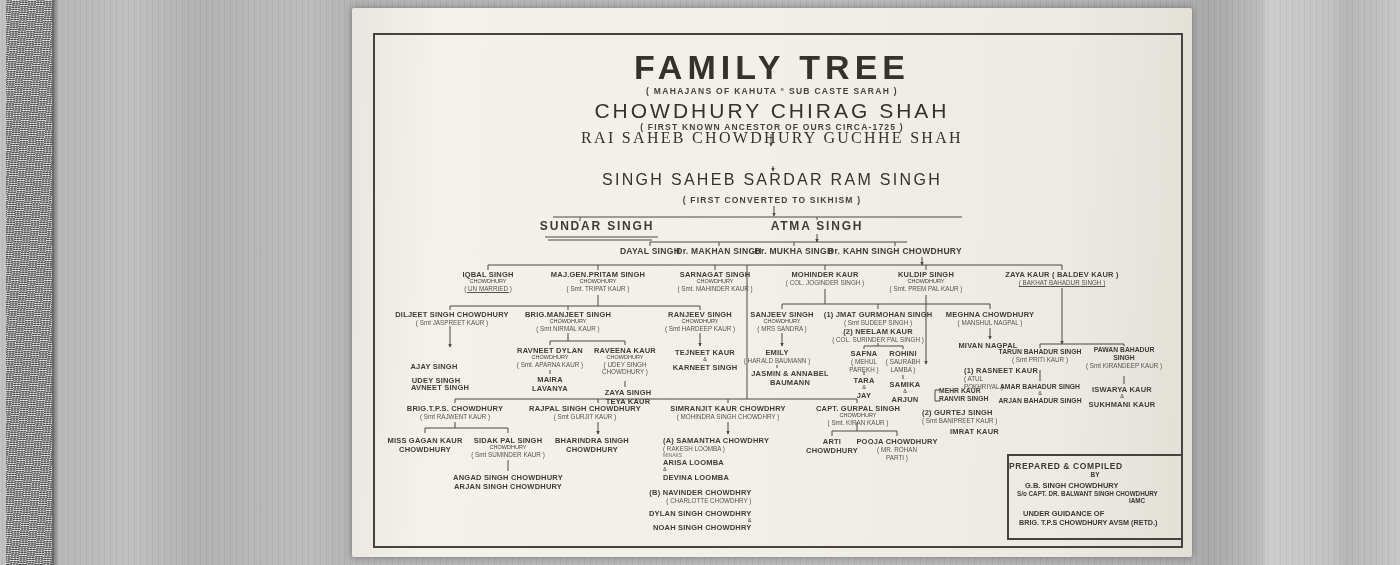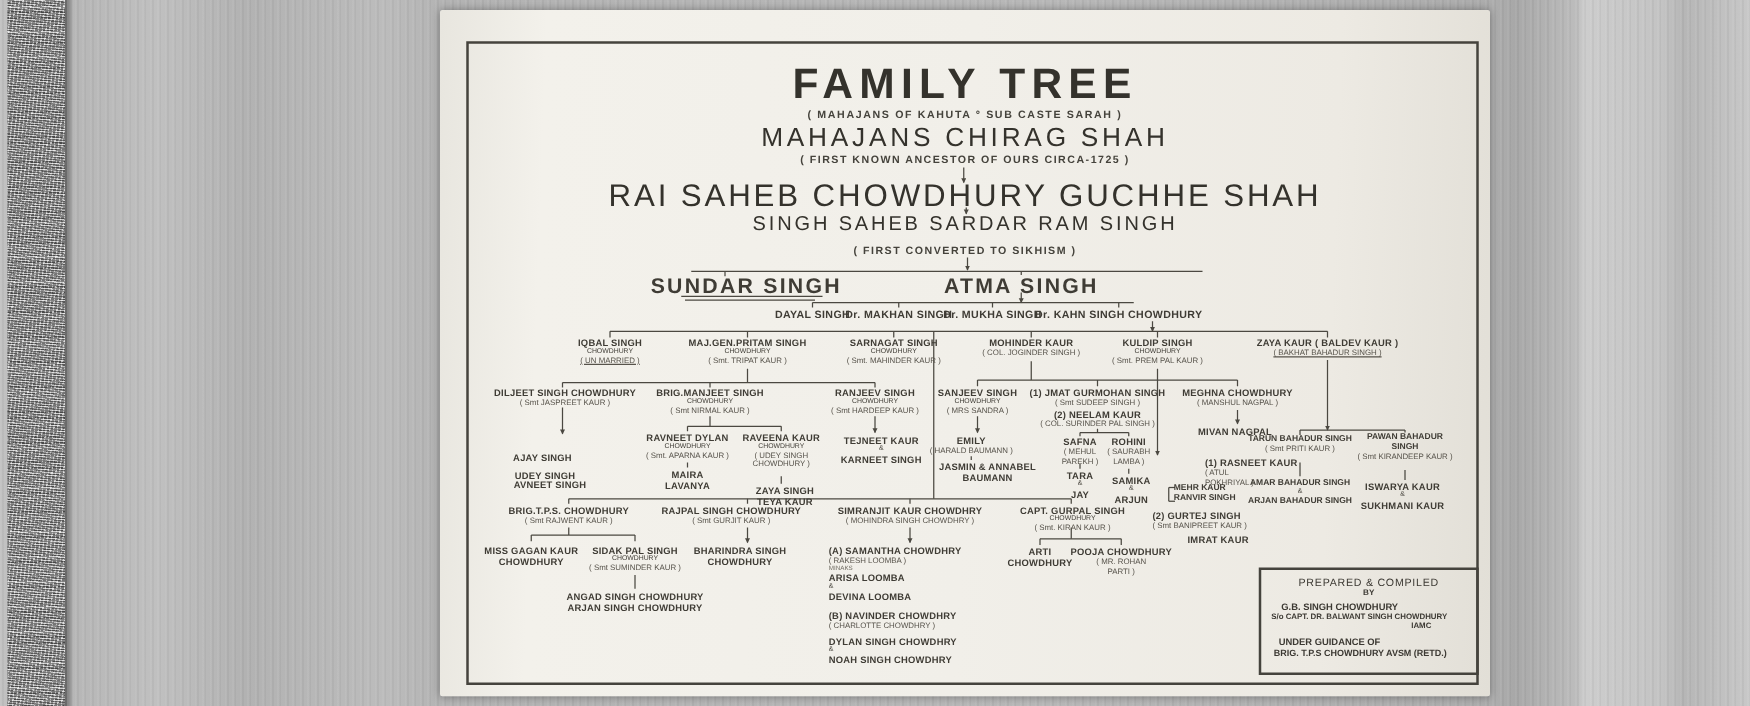--- a/index.html
+++ b/index.html
@@ -41,45 +41,45 @@
   }
   #connector-svg{position:absolute;left:0;top:0;z-index:3;}
   #connector-svg line{stroke:#4b4841;stroke-width:1;}
   
   .t-line{position:absolute;left:772px;transform:translateX(-50%);
     white-space:nowrap;color:#34322c;z-index:4;text-align:center;}
   .t-main{top:48px;font-size:34px;font-weight:bold;letter-spacing:5px;}
   .t-sub {top:86px;font-size:8.5px;letter-spacing:1.3px;font-weight:bold;color:#45433c;}
   .t-a1  {top:99px;font-size:21px;letter-spacing:3px;}
   .t-n1  {top:122px;font-size:8.5px;letter-spacing:1.2px;font-weight:bold;color:#45433c;}
-  .t-a2  {top:143px;font-size:25px;letter-spacing:2.3px;}
+  .t-a2  {top:129px;font-size:16px;letter-spacing:2.3px;font-family:Liberation Serif, serif;}
   .t-a3  {top:171px;font-size:16px;letter-spacing:2.3px;}
   .t-n3  {top:195px;font-size:8.5px;letter-spacing:1.2px;font-weight:bold;color:#45433c;}
   
   #tree-layer{position:absolute;inset:0;z-index:5;}
   .node{position:absolute;transform:translateX(-50%);text-align:center;color:#3f3c35;}
   .node.left{transform:none;text-align:left;}
   .ln{white-space:nowrap;line-height:1.2;}
-  .g1{font-size:17px;font-weight:bold;letter-spacing:1.8px;}
+  .g1{font-size:12px;font-weight:bold;letter-spacing:1.8px;}
   .g2{font-size:8.5px;font-weight:bold;letter-spacing:.3px;}
   .nm{font-size:7.5px;font-weight:bold;letter-spacing:.2px;}
   .nm2{font-size:6.8px;font-weight:bold;}
   .ti{font-size:5.5px;line-height:1;}
   .ti2{font-size:5px;line-height:1.1;color:#6e6a61;}
   .sb{font-size:6.3px;color:#57534b;}
   .u{text-decoration:underline;}
   .g{margin-top:4px;}
   
   #credit-box{
     position:absolute;left:1007px;top:454px;width:176px;height:86px;
     border:2px solid #45433d;color:#3c3933;z-index:5;
     padding-top:5px;box-sizing:border-box;background:transparent;
   }
   .cb-l{white-space:nowrap;}
-  .cb1{text-align:center;font-size:8.5px;font-weight:normal;letter-spacing:.6px;}
+  .cb1{font-size:8.5px;font-weight:bold;letter-spacing:.6px;}
   .cb2{text-align:center;font-size:6.5px;font-weight:bold;}
   .cb3{margin:3px 0 0 16px;font-size:7.5px;font-weight:bold;}
   .cb4{margin-left:8px;font-size:6.3px;font-weight:bold;}
   .cb5{margin-left:120px;font-size:6.3px;font-weight:bold;}
   .cb6{margin:5px 0 0 14px;font-size:7.5px;font-weight:bold;}
   .cb7{margin-left:10px;font-size:7.2px;font-weight:bold;}
 </style>
 </head>
 <body>
 
@@ -168,21 +168,21 @@
     <line x1="508" y1="460" x2="508" y2="471"></line>
     <line x1="728" y1="422" x2="728" y2="434" marker-end="url(#arrw)"></line>
     <line x1="857" y1="422" x2="857" y2="431"></line>
     <line x1="832" y1="431" x2="897" y2="431"></line>
     <line x1="832" y1="431" x2="832" y2="436"></line>
     <line x1="897" y1="431" x2="897" y2="436"></line>
   </svg>
 
 <div class="t-line t-main">FAMILY TREE</div>
 <div class="t-line t-sub">( MAHAJANS  OF  KAHUTA  °  SUB CASTE  SARAH )</div>
-<div class="t-line t-a1">MAHAJANS  CHIRAG  SHAH</div>
+<div class="t-line t-a1">CHOWDHURY  CHIRAG  SHAH</div>
 <div class="t-line t-n1">( FIRST  KNOWN  ANCESTOR  OF  OURS    CIRCA-1725 )</div>
 <div class="t-line t-a2">RAI SAHEB  CHOWDHURY  GUCHHE  SHAH</div>
 <div class="t-line t-a3">SINGH  SAHEB  SARDAR  RAM  SINGH</div>
 <div class="t-line t-n3">( FIRST  CONVERTED  TO  SIKHISM )</div>
 
 <div id="tree-layer">
     <div class="node" style="left: 597px; top: 219px;">
       <div class="ln g1">SUNDAR  SINGH</div>
     </div>
     <div class="node" style="left: 817px; top: 219px;">
@@ -391,21 +391,21 @@
       <div class="ln nm">ARJAN SINGH CHOWDHURY</div>
     </div>
     <div class="node left" style="left: 663px; top: 436px;">
       <div class="ln nm">(A) SAMANTHA CHOWDHRY</div>
       <div class="ln sb">( RAKESH LOOMBA )</div>
       <div class="ln ti2">MINAKS</div>
       <div class="ln nm">ARISA LOOMBA</div>
       <div class="ln ti">&amp;</div>
       <div class="ln nm">DEVINA LOOMBA</div>
     </div>
-    <div class="node left" style="left: 663px; top: 488px;">
+    <div class="node left" style="left: 649px; top: 488px; text-align: right;">
       <div class="ln nm">(B) NAVINDER CHOWDHRY</div>
       <div class="ln sb">( CHARLOTTE CHOWDHRY )</div>
       <div class="ln nm g">DYLAN SINGH CHOWDHRY</div>
       <div class="ln ti">&amp;</div>
       <div class="ln nm">NOAH SINGH CHOWDHRY</div>
     </div>
     <div class="node" style="left: 832px; top: 437px;">
       <div class="ln nm">ARTI</div>
       <div class="ln nm">CHOWDHURY</div>
     </div>

